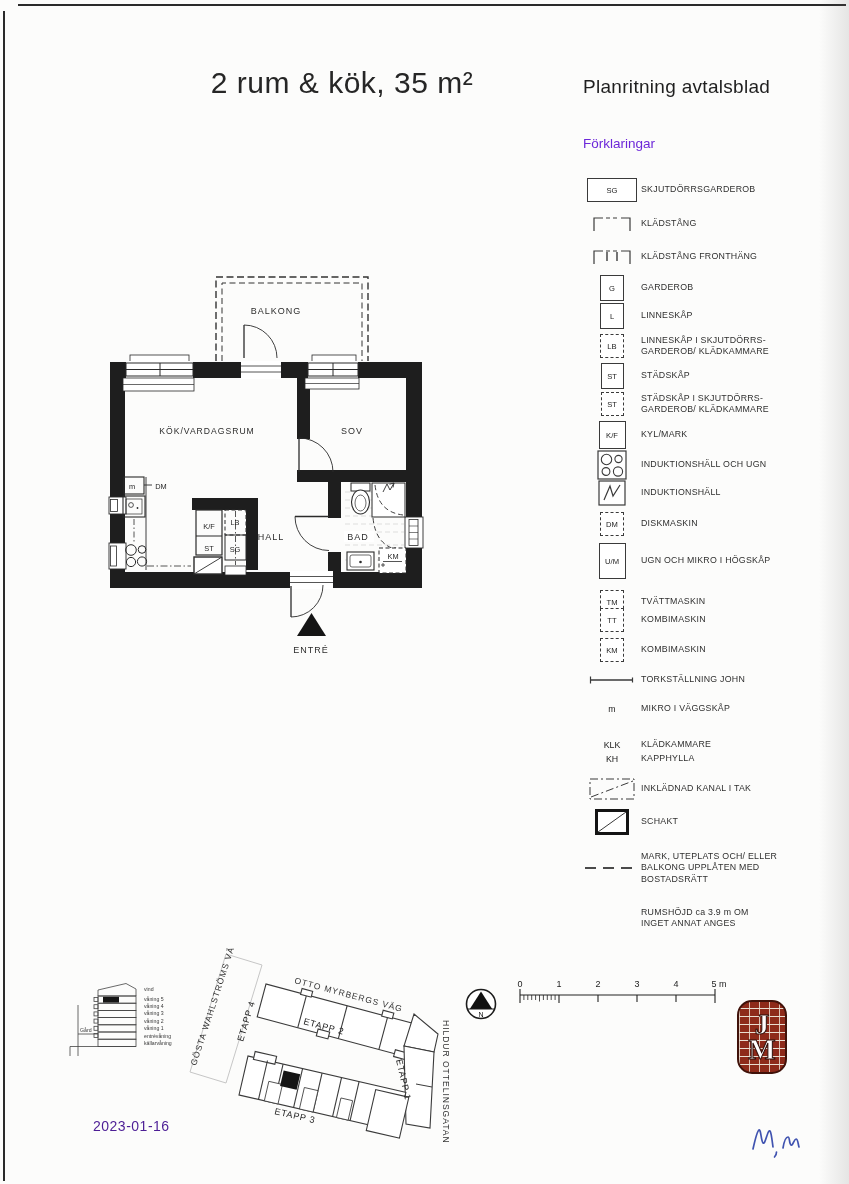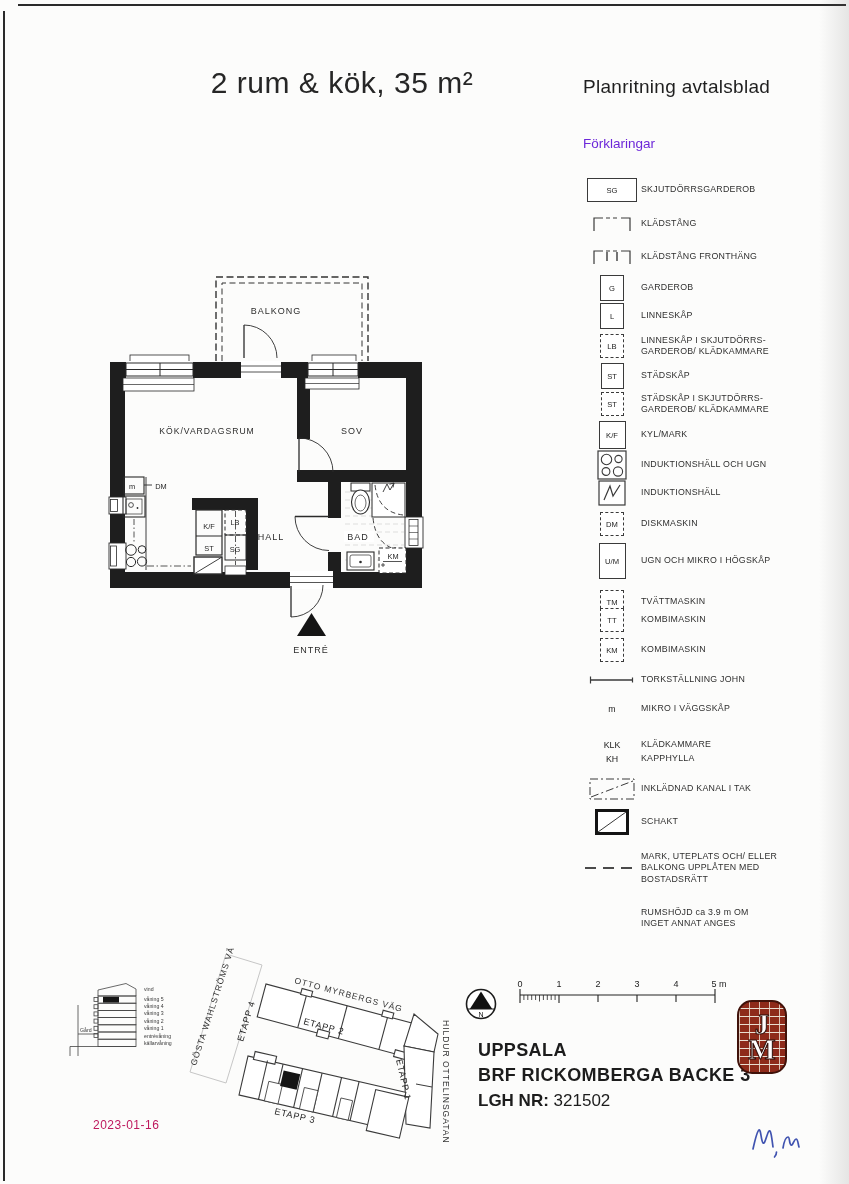--- a/index.html
+++ b/index.html
@@ -43,21 +43,21 @@
   .jm-logo { position:absolute; left:737px; top:1000px; width:50px; height:74px;
              border-radius:15px; border:2px solid #40120a;
              background-color:#8e2a1a;
              background-image:
                repeating-linear-gradient(90deg, rgba(235,224,211,0.85) 0 1.4px, rgba(0,0,0,0) 1.4px 10px),
                repeating-linear-gradient(0deg, rgba(0,0,0,0) 0 6.6px, #e9ddd0 6.6px 8px);
              display:flex; flex-direction:column; align-items:center; justify-content:center; }
   .jm-letter { font-family:"Liberation Serif", serif; font-weight:bold; font-size:29px;
                color:#fff; line-height:0.85; -webkit-text-stroke:1px #30100a;
                text-shadow:0 0 1px #30100a; }
-  .doc-date { position:absolute; left:93px; top:1118px; font-size:12px; letter-spacing:0.5px; color:#be185d; }
+  .doc-date { position:absolute; left:93px; top:1118px; font-size:14px; letter-spacing:0.5px; color:#4c1d95; }
 </style>
 </head>
 <body>
 
 <div class="page">
   <div class="scan-top"></div>
   <div class="scan-left"></div>
   <div class="edge-r"></div>
 
   <div class="title">2 rum &amp; kök, 35 m²</div>
@@ -544,28 +544,20 @@
     <text class="sc-num" x="676" y="987">4</text>
     <text class="sc-num" x="719" y="987">5 m</text>
 
     <g stroke="#4053b0" stroke-width="1.7" fill="none" stroke-linecap="round">
       <path d="M753,1149 C755,1140 757,1131 759,1130 C761,1129 761,1141 763,1143 C765,1145 767,1133 769,1131 C771,1129 772,1140 773,1147"></path>
       <path d="M776.5,1152 C776.5,1154 775.5,1156 774.5,1157"></path>
       <path d="M783,1148 C784,1142 786,1137 788,1137 C790,1137 789,1144 791,1145 C793,1146 794,1139 796,1139 C798,1139 798,1144 799,1147"></path>
     </g>
   </svg>
 
-  <div class="proj">
-    <div class="proj-city">UPPSALA</div>
-    <div class="proj-name">BRF RICKOMBERGA BACKE 3</div>
-    <div class="proj-lgh">
-      <span class="lbl">LGH NR:</span>
-      <span>321502</span>
-    </div>
-  </div>
 
   <div class="jm-logo">
     <div class="jm-letter">J</div>
     <div class="jm-letter">M</div>
   </div>
 
   <div class="doc-date">2023-01-16</div>
 </div>
 
 </body></html>

